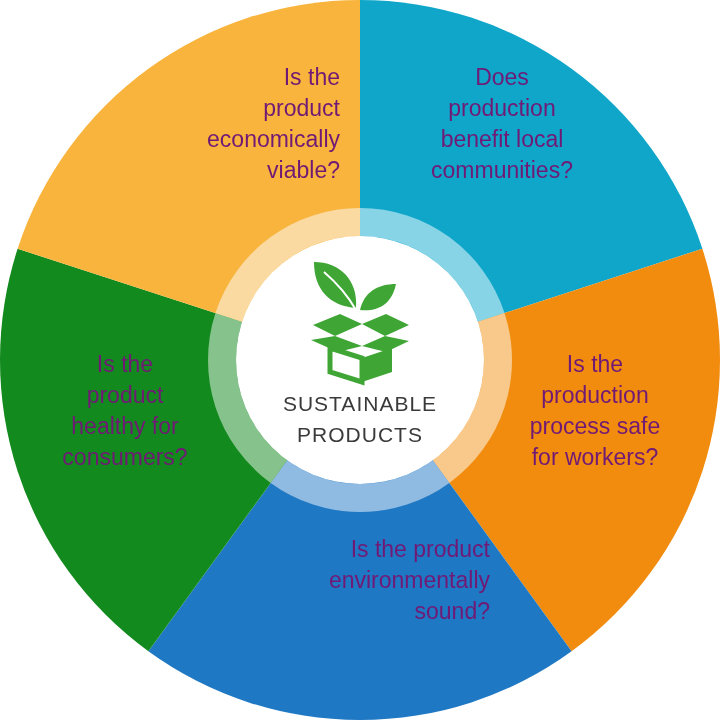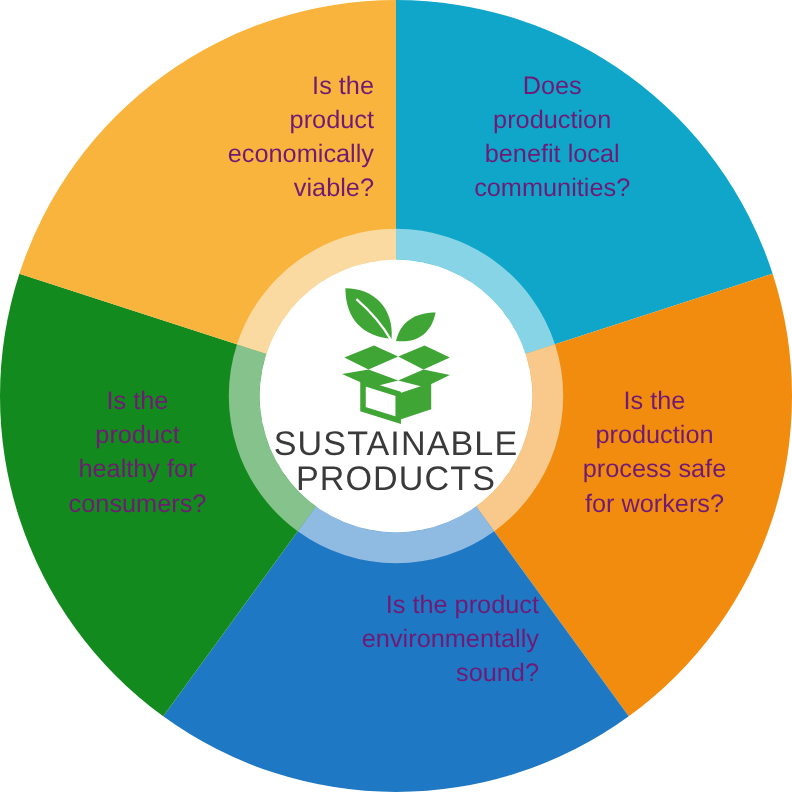--- a/index.html
+++ b/index.html
@@ -1,19 +1,19 @@
 <!DOCTYPE html>
 <html><head>
 <meta charset="utf-8">
 <style>
   html,body{margin:0;padding:0;background:#ffffff;}
   body{width:720px;height:720px;position:relative;overflow:hidden;font-family:"Liberation Sans",sans-serif;}
   #wheel{position:absolute;left:0;top:0;width:720px;height:720px;}
   .seg-label{position:absolute;color:#701a75;font-weight:normal;font-size:23px;line-height:31px;white-space:pre-line;}
-  .center-title{position:absolute;left:230px;top:388px;width:260px;text-align:center;color:#3a3a3a;font-size:31px;line-height:31px;letter-spacing:1px;white-space:pre-line;}
+  .center-title{position:absolute;left:230px;top:388px;width:260px;text-align:center;color:#3a3a3a;font-size:21px;line-height:31px;letter-spacing:1px;white-space:pre-line;}
 </style>
 </head>
 <body>
 
 <svg id="wheel" viewBox="0 0 720 720" xmlns="http://www.w3.org/2000/svg">
   <g id="segments">
       <path d="M360 0 A360 360 0 0 1 702.3803458662553 248.75388202501892 L360 360 Z" fill="#0fa6c9"></path>
       <path d="M702.3803458662553 248.75388202501892 A360 360 0 0 1 571.6026908252904 651.246117974981 L360 360 Z" fill="#f28c0f"></path>
       <path d="M571.6026908252904 651.246117974981 A360 360 0 0 1 148.3973091747097 651.2461179749812 L360 360 Z" fill="#1f78c3"></path>
       <path d="M148.3973091747097 651.2461179749812 A360 360 0 0 1 17.61965413374469 248.75388202501898 L360 360 Z" fill="#138a1e"></path>

